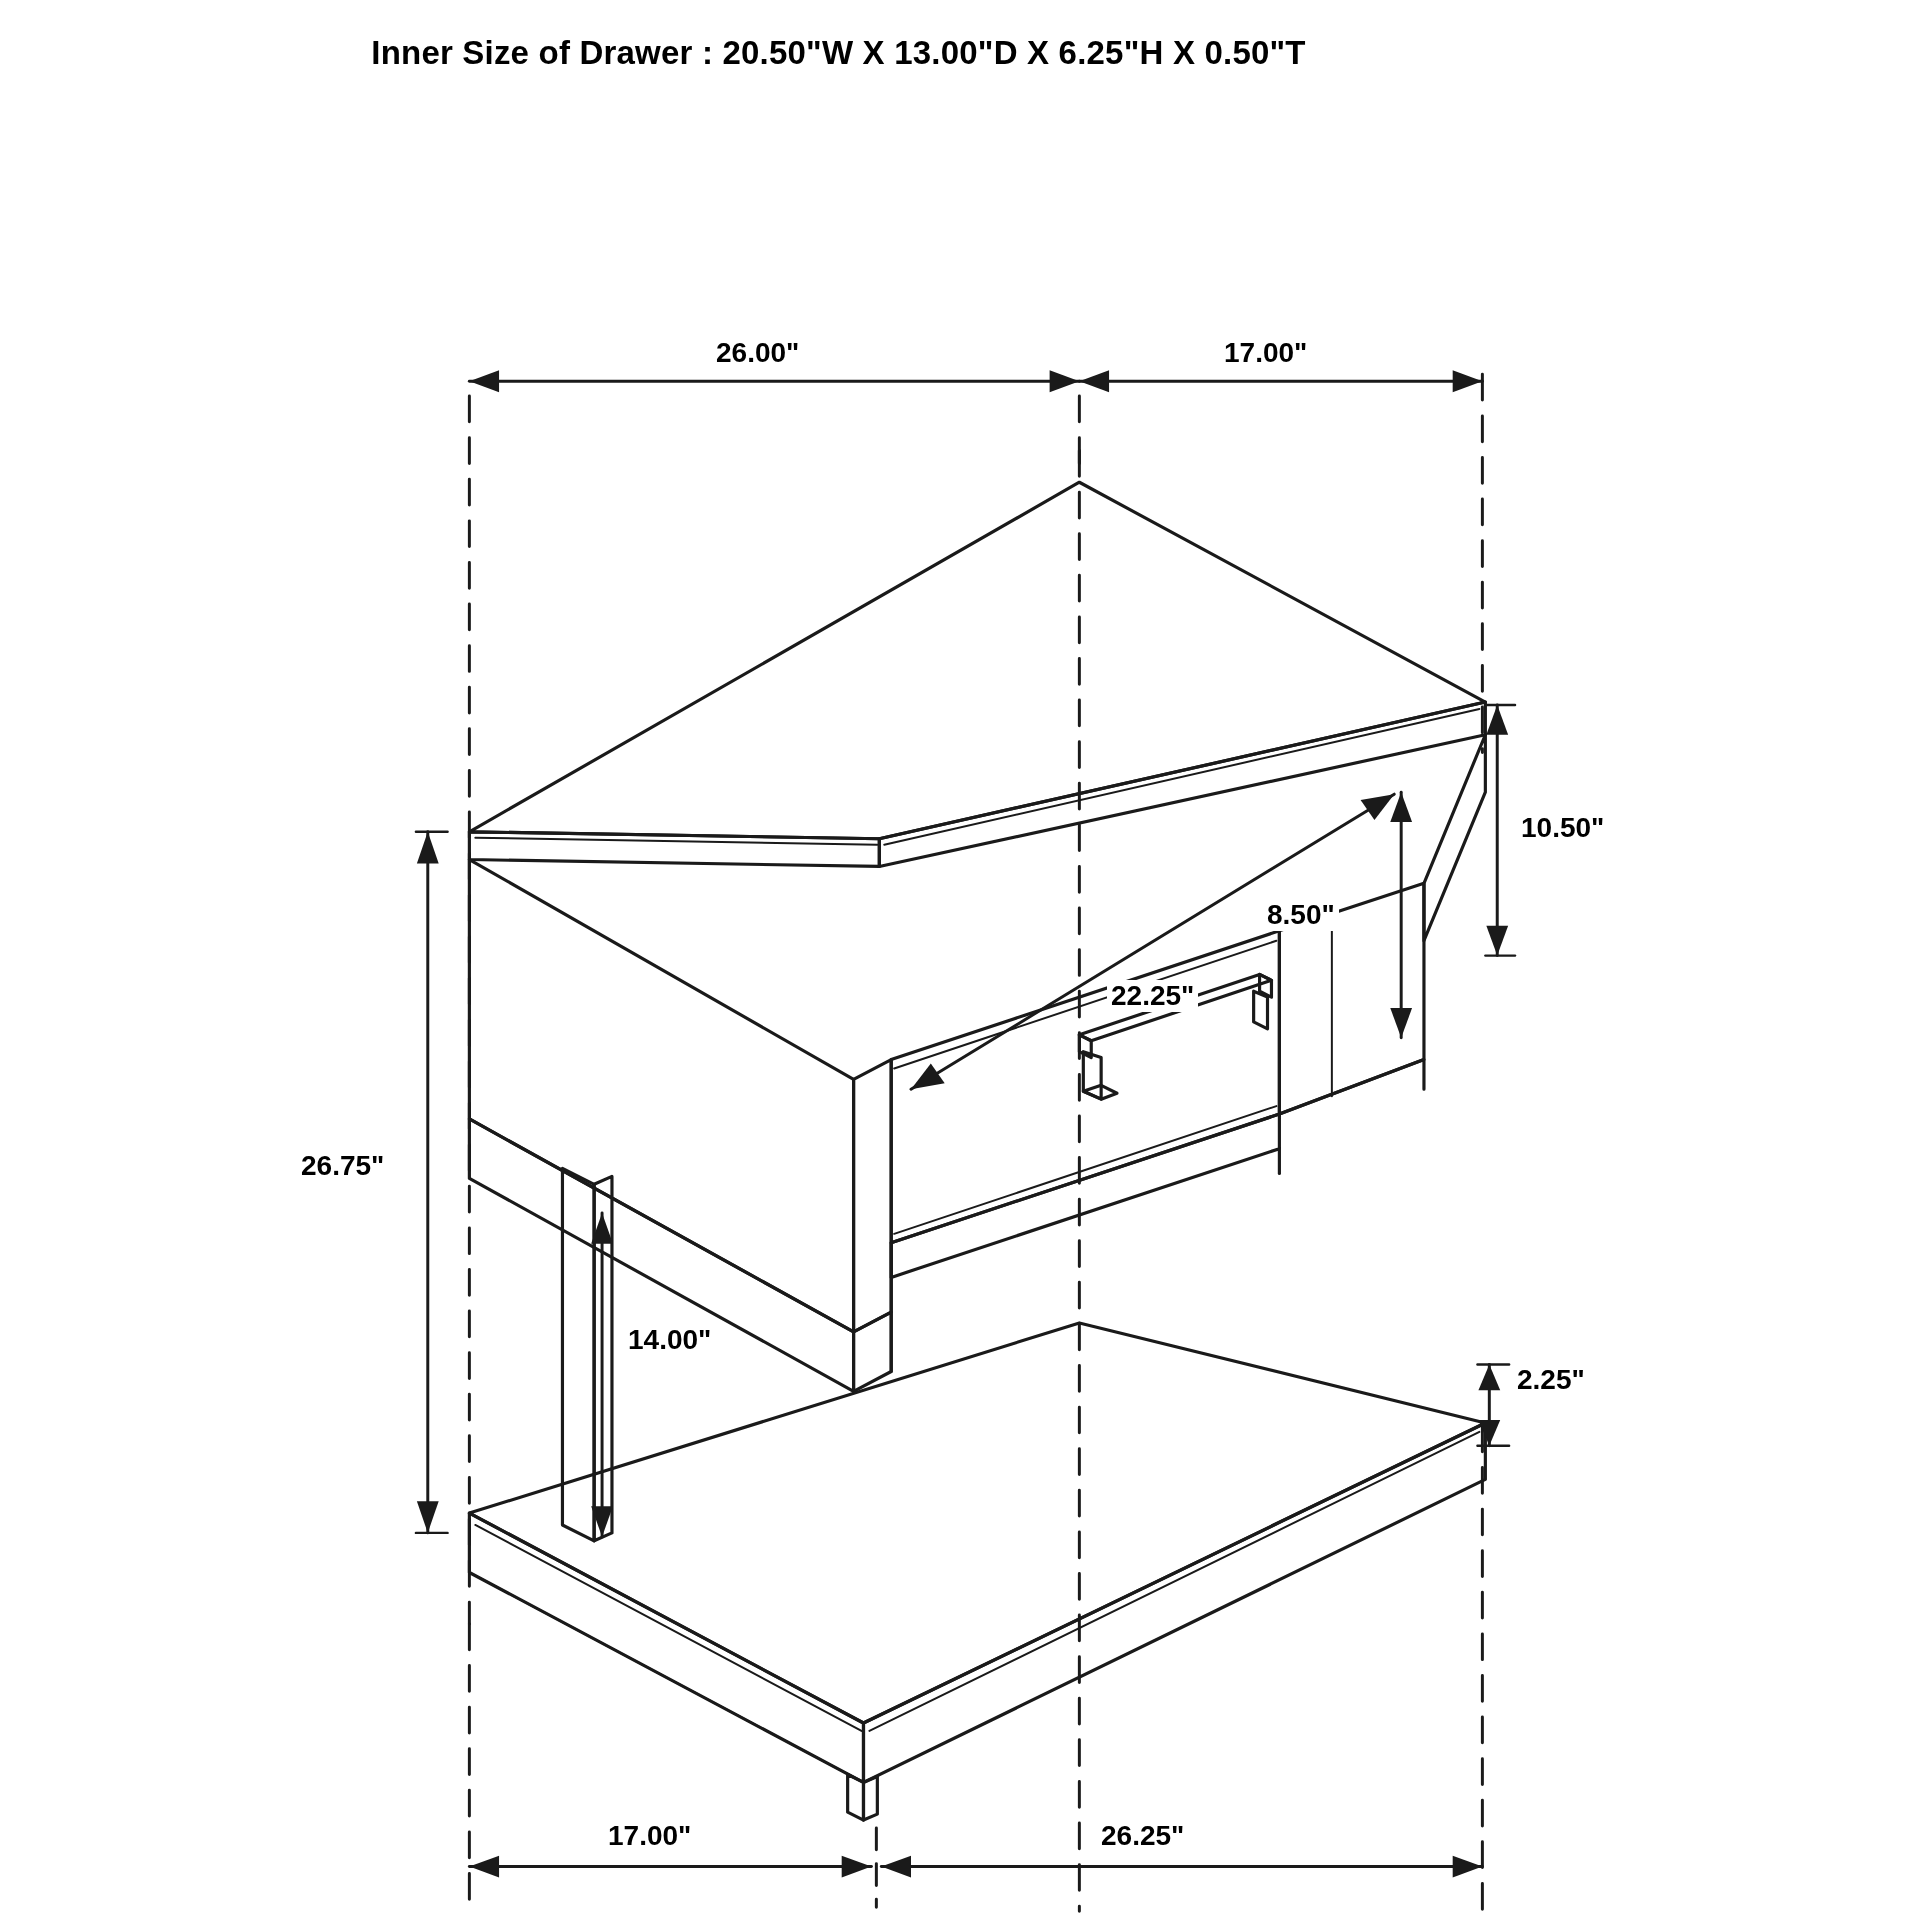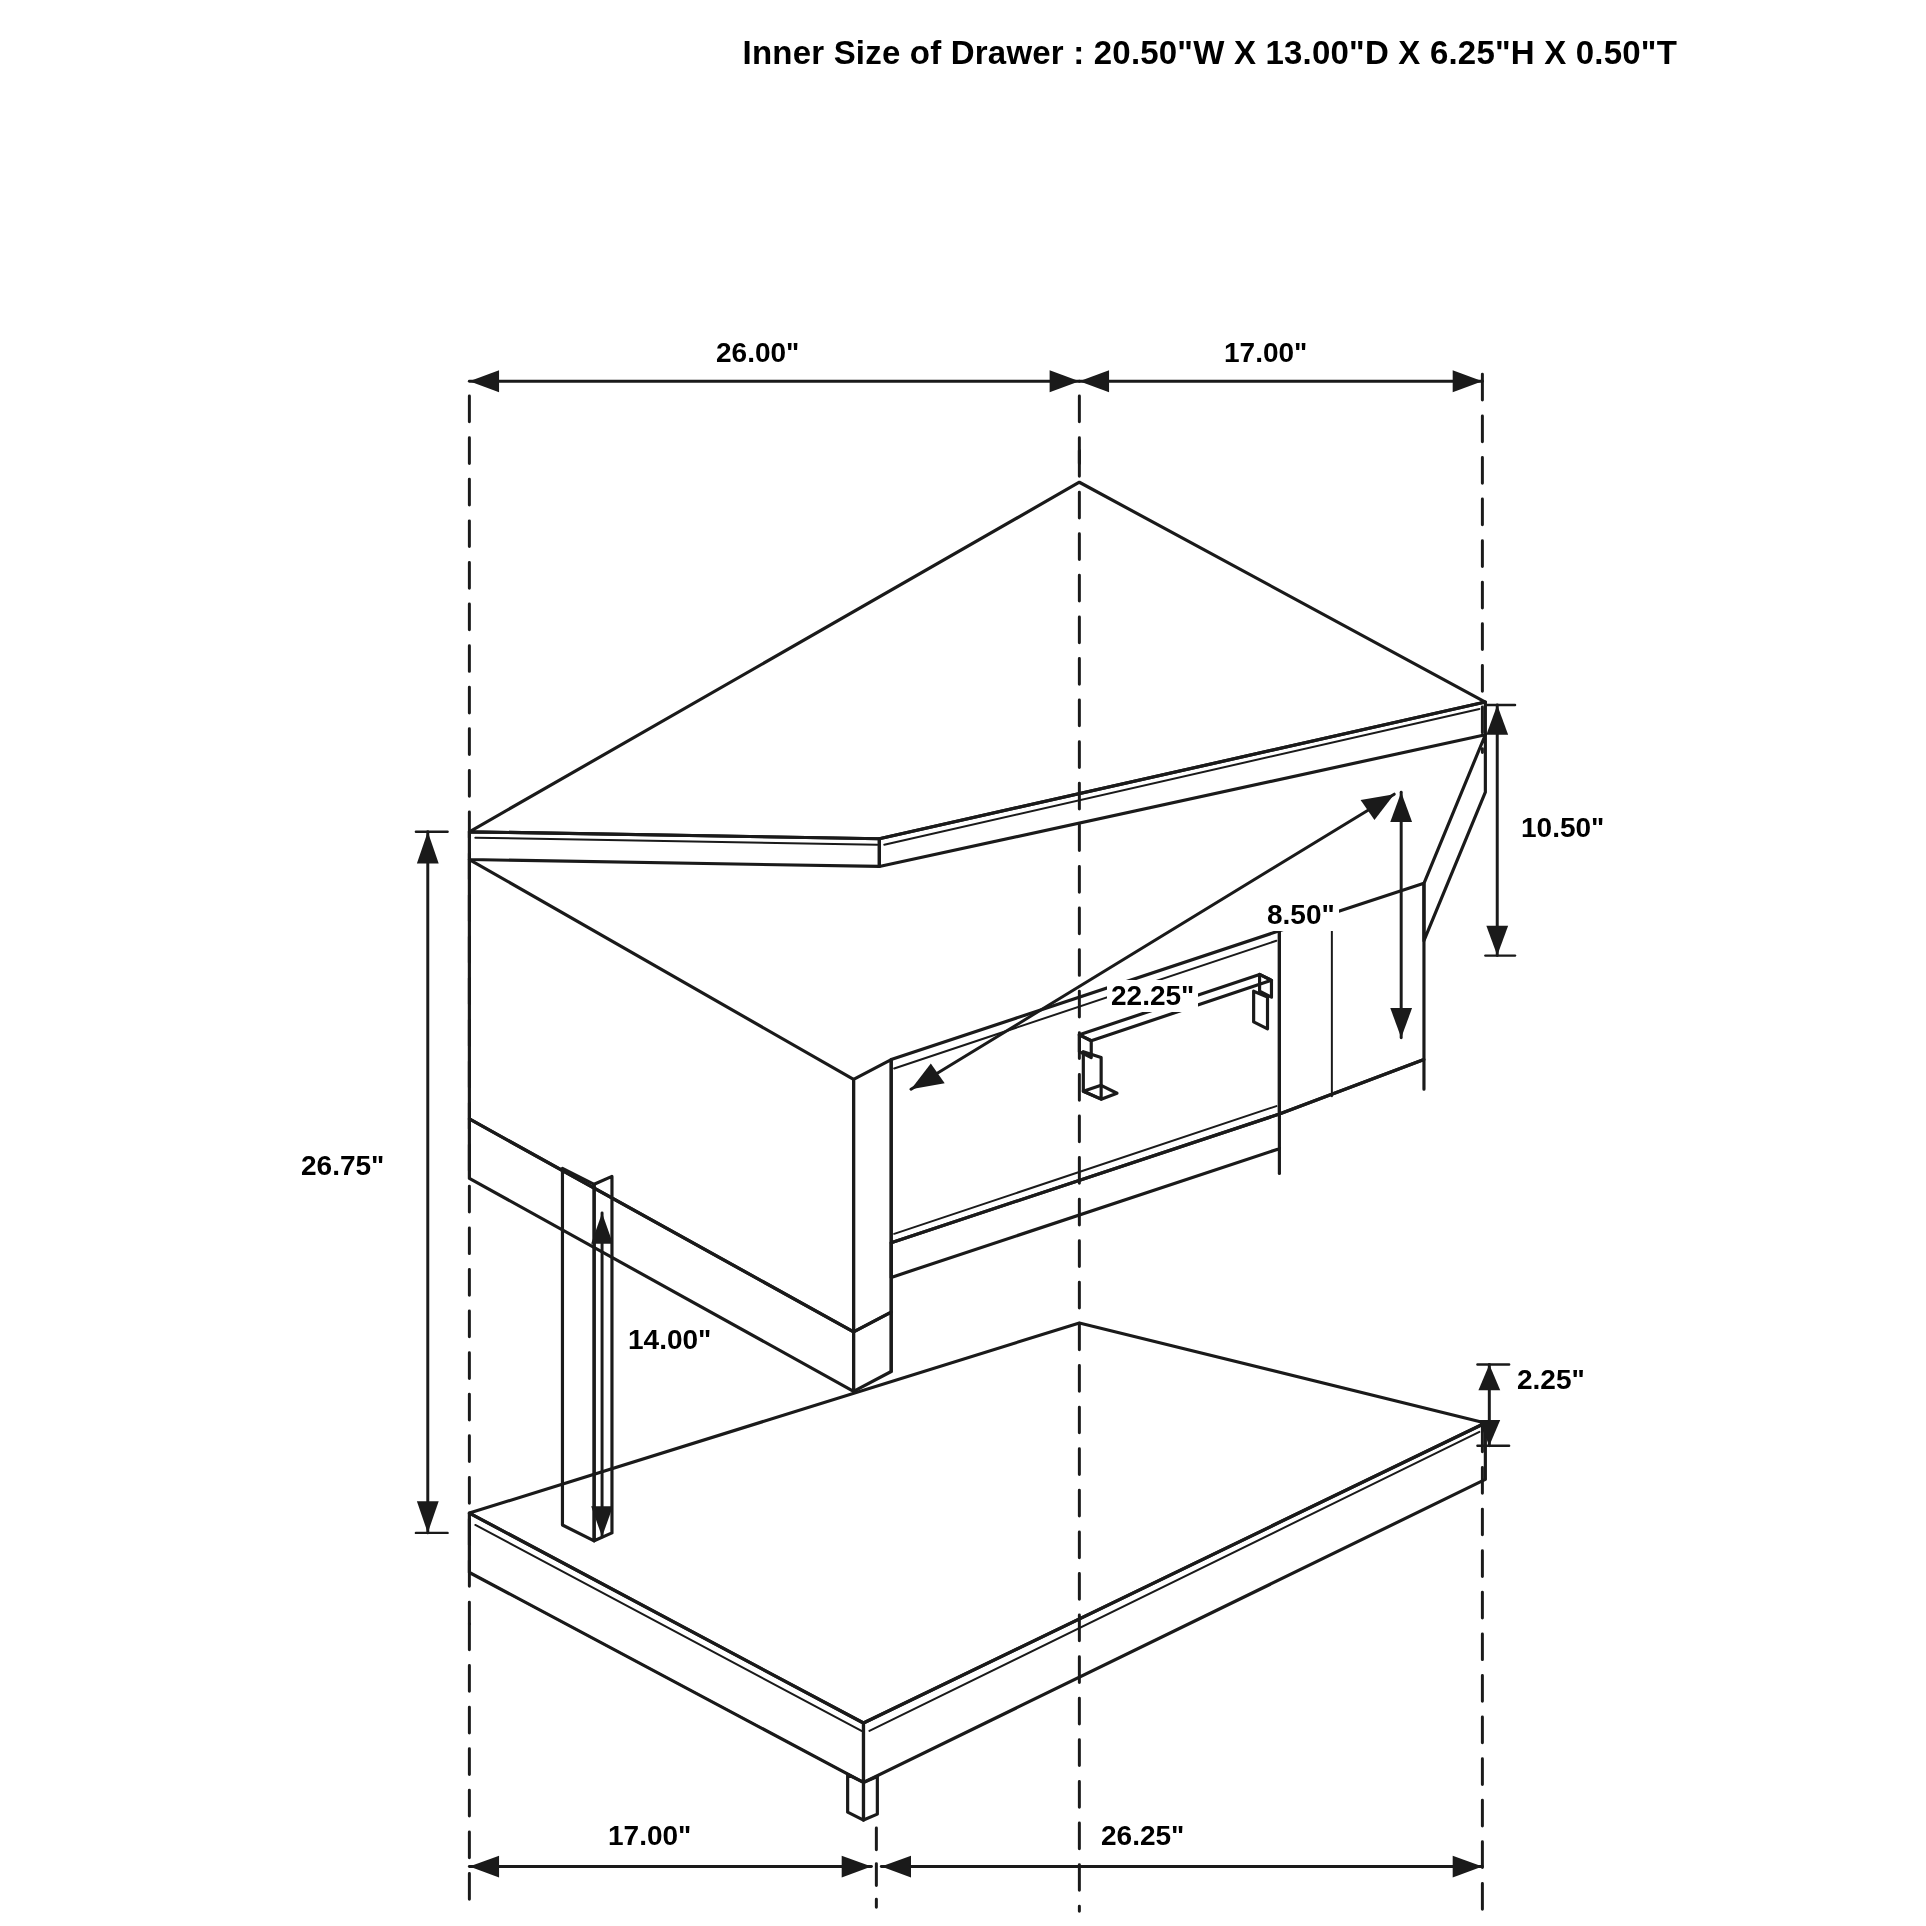--- a/index.html
+++ b/index.html
@@ -1,19 +1,19 @@
 <!DOCTYPE html>
 <html><head>
 <meta charset="utf-8">
 <style>
   html,body{margin:0;padding:0;background:#ffffff;}
   body{width:1927px;height:1927px;font-family:"Liberation Sans",sans-serif;color:#000;}
   #stage{position:relative;width:1927px;height:1927px;overflow:hidden;background:#fff;}
   #title{
-    position:absolute;left:0;top:34px;width:1677px;text-align:right;
+    position:absolute;left:0;top:34px;width:1677px;text-align:center;
     font-size:33px;font-weight:bold;letter-spacing:0.2px;
   }
   svg{position:absolute;left:0;top:0;width:1927px;height:1927px;}
   .dimlabel{
     position:absolute;font-size:28px;font-weight:bold;white-space:nowrap;
     background:#fff;padding:0 4px;
   }
 </style>
 </head>
 <body>

